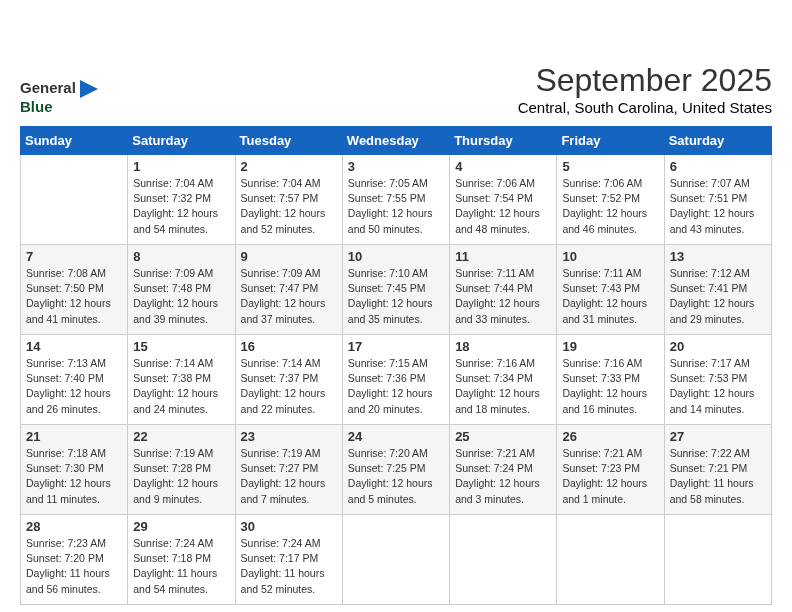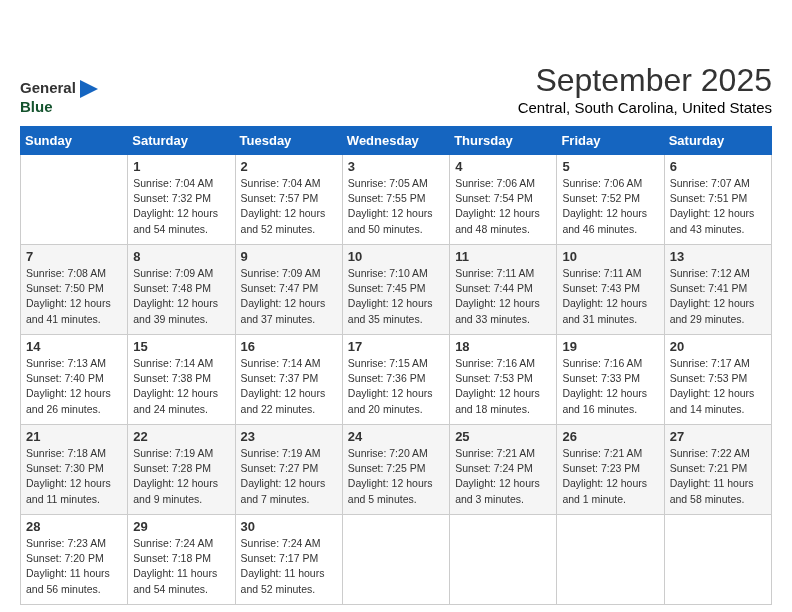--- a/index.html
+++ b/index.html
@@ -233,21 +233,21 @@
         <td>
           <div class="day-number">17</div>
           <div class="day-info">Sunrise: 7:15 AM
 Sunset: 7:36 PM
 Daylight: 12 hours
 and 20 minutes.</div>
         </td>
         <td>
           <div class="day-number">18</div>
           <div class="day-info">Sunrise: 7:16 AM
-Sunset: 7:53 PM
+Sunset: 7:34 PM
 Daylight: 12 hours
 and 18 minutes.</div>
         </td>
         <td>
           <div class="day-number">19</div>
           <div class="day-info">Sunrise: 7:16 AM
 Sunset: 7:33 PM
 Daylight: 12 hours
 and 16 minutes.</div>
         </td>

